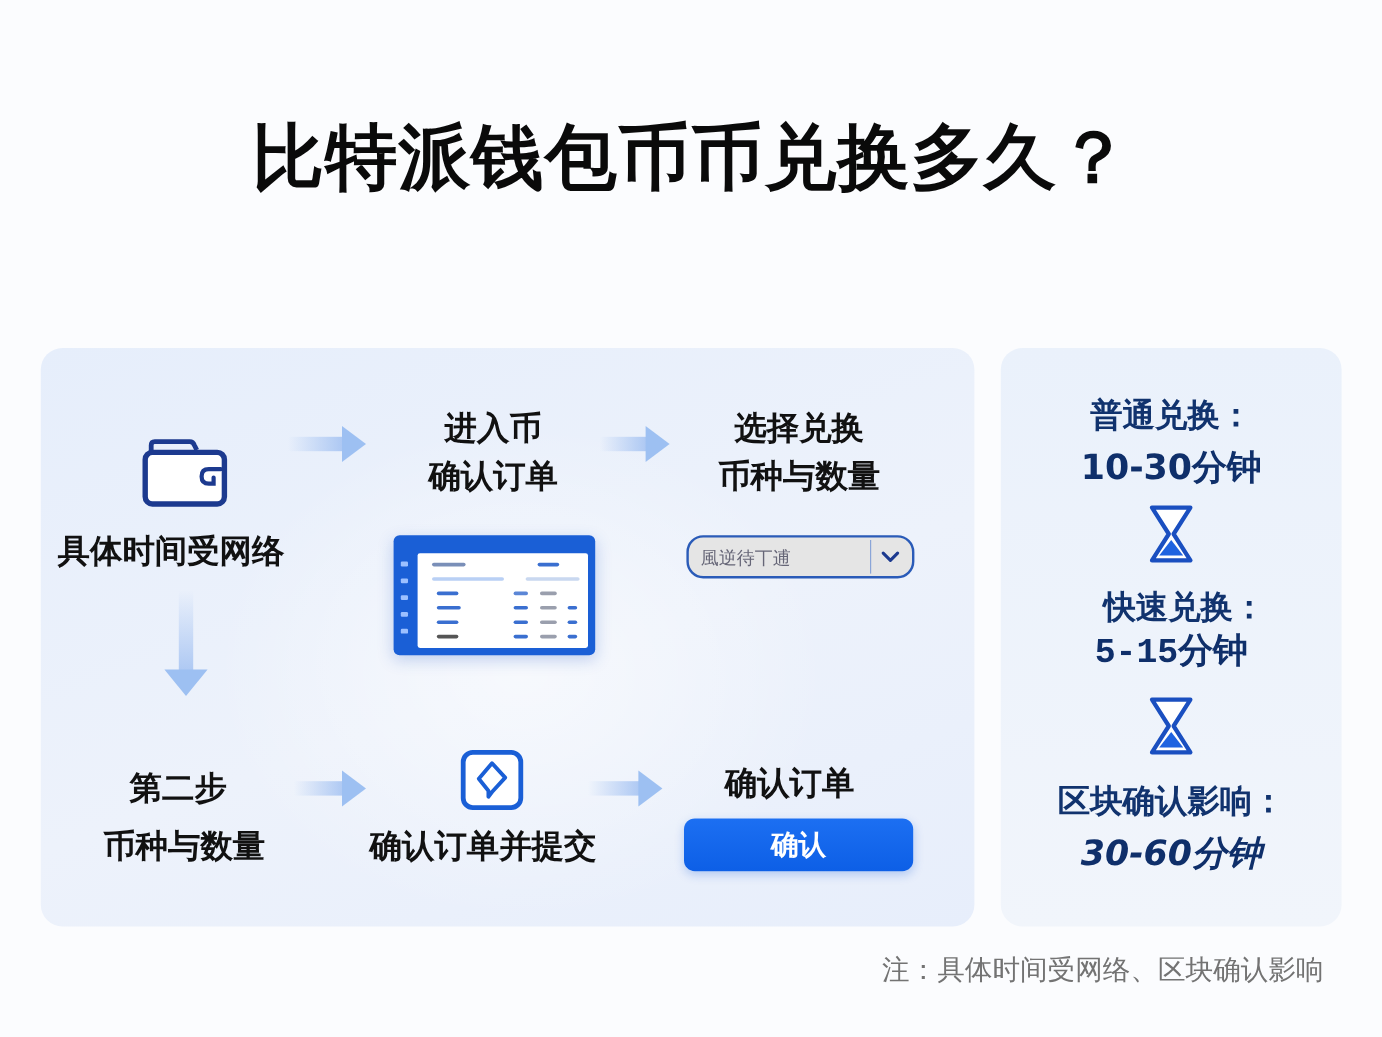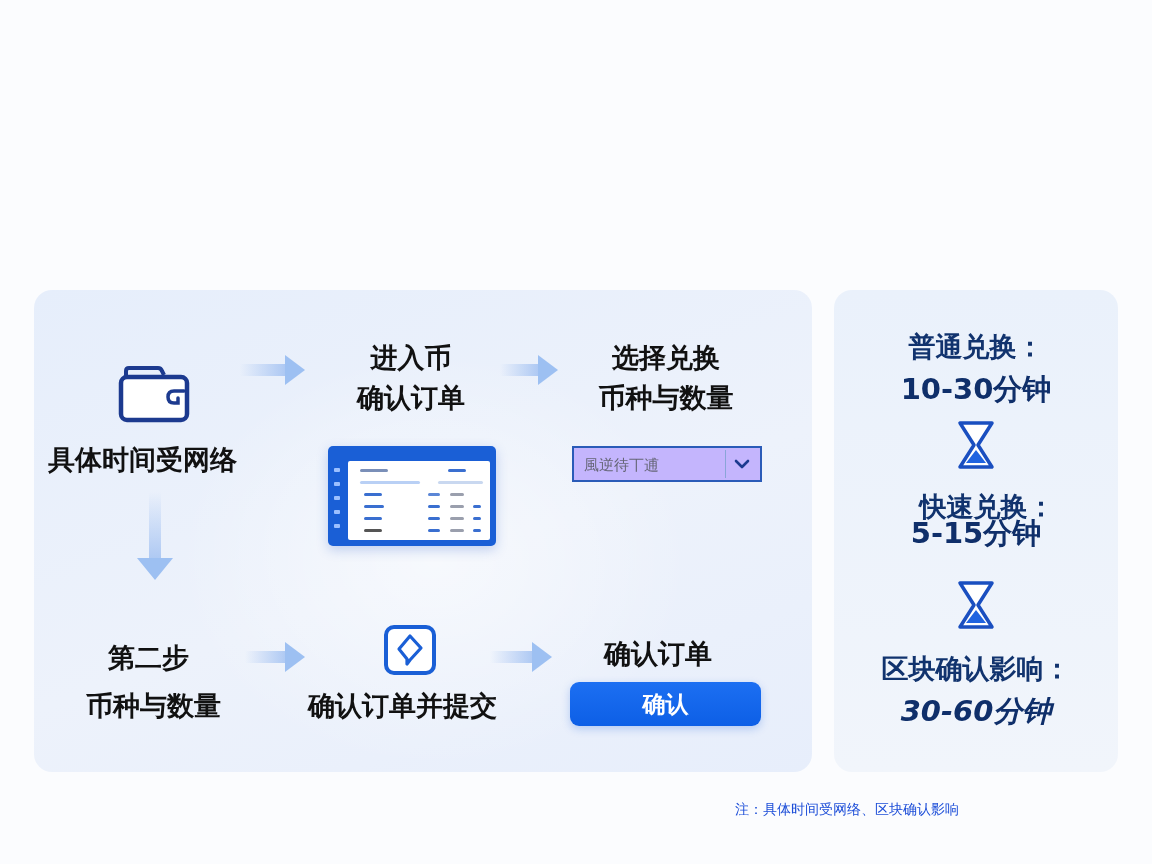--- a/index.html
+++ b/index.html
@@ -80,21 +80,21 @@
     }
     .mock-screen .row span {
       position: absolute; top: 0; height: 3px; border-radius: 2px; background: #3a6fd0;
     }
     .mock-screen .side-dot {
       position: absolute; left: 6px; width: 6px; height: 4px; background: #9cc0ff; border-radius: 1px;
     }
 
     .select-box {
       position: absolute; left: 572px; top: 446px; width: 190px; height: 36px;
-      background: #c4b5fd; border: 2px solid #2a5bb8; border-radius: 0;
+      background: #e5e5e5; border: 2px solid #2a5bb8; border-radius: 14px;
     }
     .select-box .value {
       position: absolute; left: 10px; top: 6px; font-size: 15px; color: #667; line-height: 22px;
     }
     .select-box .divider {
       position: absolute; right: 34px; top: 2px; bottom: 2px; width: 1px; background: #8aa5d8;
     }
     .select-box .chev { position: absolute; right: 10px; top: 9px; width: 16px; height: 14px; }
 
     .confirm-icon { position: absolute; left: 383px; top: 624px; width: 54px; height: 52px; }
@@ -108,28 +108,29 @@
     }
 
     .time-text {
       position: absolute; left: 834px; width: 284px; text-align: center;
       color: #11336e; font-weight: 700; font-size: 27px; line-height: 38px; white-space: nowrap;
     }
     .time-text.range { font-size: 29px; color: #0f2f6a; }
     .hourglass { position: absolute; left: 957px; width: 38px; height: 50px; }
 
     .note {
-      position: absolute; left: 735px; top: 794px; font-size: 14px; color: #1d4ed8;
+      position: absolute; left: 735px; top: 794px; font-size: 23px; color: #737373;
       line-height: 30px; white-space: nowrap;
     }
   </style>
 </head>
 <body>
 
 <div class="title">
+  <span class="l1">比特派钱包币币兑换多久？</span>
 </div>
 
 <div class="flow-panel">
   <div class="glow"></div>
 </div>
 
 <svg class="wallet-icon" viewBox="0 0 72 58">
   <path d="M8 14 L8 6 Q8 3 11 3 L40 3 Q43 3 44 6 L46 10" fill="none" stroke="#1c3a8f" stroke-width="4" stroke-linejoin="round"></path>
   <rect x="3" y="12" width="66" height="43" rx="6" fill="#fff" stroke="#1c3a8f" stroke-width="4.5"></rect>
   <path d="M66 26 L56 26 Q50 26 50 32 Q50 38 56 38 L60 38 L60 33" fill="none" stroke="#1c3a8f" stroke-width="3.5" stroke-linecap="round"></path>
@@ -232,21 +233,21 @@
 
 <div class="time-text" style="top:328px;">普通兑换：</div>
 <div class="time-text range" style="top:370px;">10-30分钟</div>
 
 <svg class="hourglass" style="top:420px;" viewBox="0 0 38 50">
   <path d="M3 3 L35 3 L21 25 L35 47 L3 47 L17 25 Z" fill="#fff" stroke="#1a4fc0" stroke-width="3.5" stroke-linejoin="round"></path>
   <path d="M9 43 L19 30 L29 43 Z" fill="#1f63e0"></path>
 </svg>
 
 <div class="time-text" style="top:488px;padding-left:22px;">快速兑换：</div>
-<div class="time-text range" style="top:514px;">5-15分钟</div>
+<div class="time-text range" style="top:526px;font-family:Liberation Mono, monospace;">5-15分钟</div>
 
 <svg class="hourglass" style="top:580px;" viewBox="0 0 38 50">
   <path d="M3 3 L35 3 L21 25 L35 47 L3 47 L17 25 Z" fill="#fff" stroke="#1a4fc0" stroke-width="3.5" stroke-linejoin="round"></path>
   <path d="M9 43 L19 30 L29 43 Z" fill="#1f63e0"></path>
 </svg>
 
 <div class="time-text" style="top:650px;">区块确认影响：</div>
 <div class="time-text range" style="top:692px;font-style:italic;">30-60分钟</div>
 
 <div class="note">注：具体时间受网络、区块确认影响</div>

